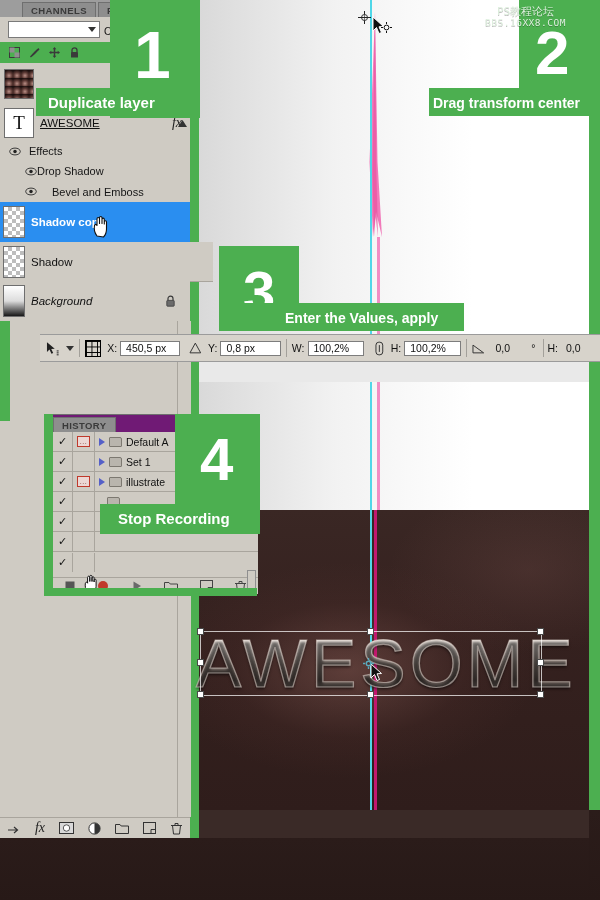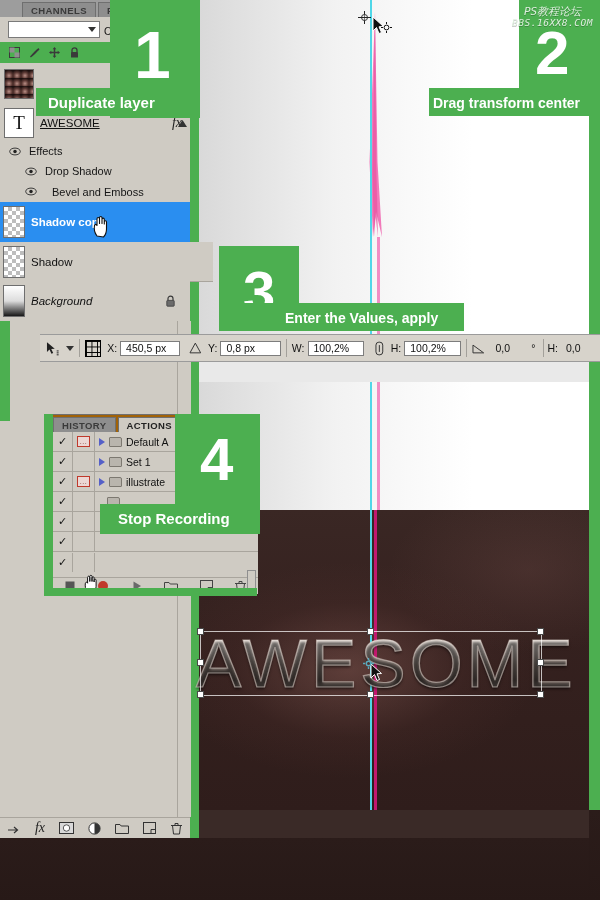--- a/index.html
+++ b/index.html
@@ -309,21 +309,21 @@
         <circle cx="7" cy="5" r="2" fill="#222"></circle>
       </svg>
       <span style="margin-left:8px;">Effects</span>
     </div>
 
     <div class="sub-row" style="left:0;top:161px;width:190px;height:20px;">
       <svg class="eye" style="margin-left:25px;" viewBox="0 0 14 10">
         <ellipse cx="7" cy="5" rx="6.2" ry="4" fill="none" stroke="#222" stroke-width="1"></ellipse>
         <circle cx="7" cy="5" r="2" fill="#222"></circle>
       </svg>
-      <span style="margin-left:8px;">Drop Shadow</span>
+      <span style="">Drop Shadow</span>
     </div>
 
     <div class="sub-row" style="left:0;top:181px;width:190px;height:21px;">
       <svg class="eye" style="margin-left:25px;" viewBox="0 0 14 10">
         <ellipse cx="7" cy="5" rx="6.2" ry="4" fill="none" stroke="#222" stroke-width="1"></ellipse>
         <circle cx="7" cy="5" r="2" fill="#222"></circle>
       </svg>
       <span style="margin-left:15px;">Bevel and Emboss</span>
     </div>
 
@@ -416,21 +416,21 @@
     <span class="opt-lbl" style="margin-left:0;">°</span>
     <div class="opt-sep" style="margin:0 4px;"></div>
     <span class="opt-lbl" style="margin-left:0;">H:</span>
     <div class="opt-field" style="width:40px;border:none;background:transparent;">0,0</div>
   </div>
 
   <div style="position:absolute;left:199px;top:362px;width:390px;height:20px;background:#e9e9e9;"></div>
 
   <div class="act-panel" style="left:52px;top:414px;width:205px;height:180px;">
 
-    <div class="tabbar" style="left:0;top:0;width:205px;background:#a16207;">
+    <div class="tabbar" style="left:0;top:0;width:205px;background:#701a75;justify-content:space-between;">
       <div class="tab">HISTORY</div>
       <div class="tab active">ACTIONS</div>
     </div>
 
     <div style="position:absolute;left:0;top:17px;width:205px;height:145px;background:#cfcbc3;">
 
       <div class="act-row" style="top:0;width:205px;">
         <div class="cell-chk">
             <span class="chk">✓</span>
           </div>
@@ -559,18 +559,18 @@
 
   <div class="callout" style="left:175px;top:414px;width:85px;height:92px;"></div>
   <div class="step-num" style="left:200px;top:430px;font-size:60px;">4</div>
   <div class="callout" style="left:100px;top:504px;width:160px;height:30px;"></div>
   <div class="callout-text" style="left:118px;top:510px;font-size:15px;">Stop Recording</div>
 
   <div class="callout" style="left:0;top:321px;width:10px;height:100px;"></div>
   <div class="callout" style="left:52px;top:588px;width:205px;height:8px;"></div>
   <div class="callout" style="left:44px;top:414px;width:9px;height:182px;"></div>
 
-  <div class="wm" style="left:505px;top:6px;width:95px;font-style:italic;">
+  <div class="wm" style="left:478px;top:6px;width:95px;">
     <span class="l1">PS教程论坛</span>
     <span class="l2">BBS.16XX8.COM</span>
   </div>
 
 </div>
 
 </body></html>

